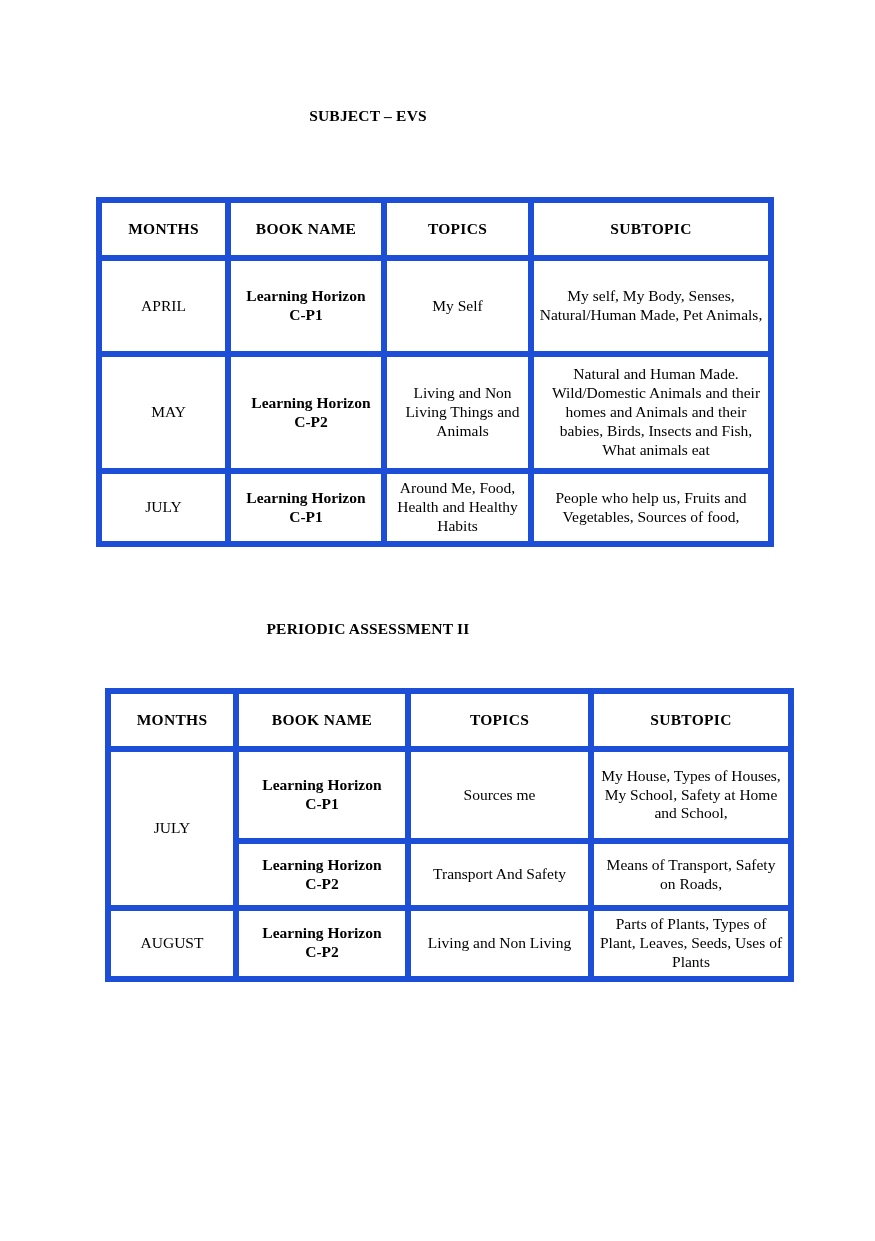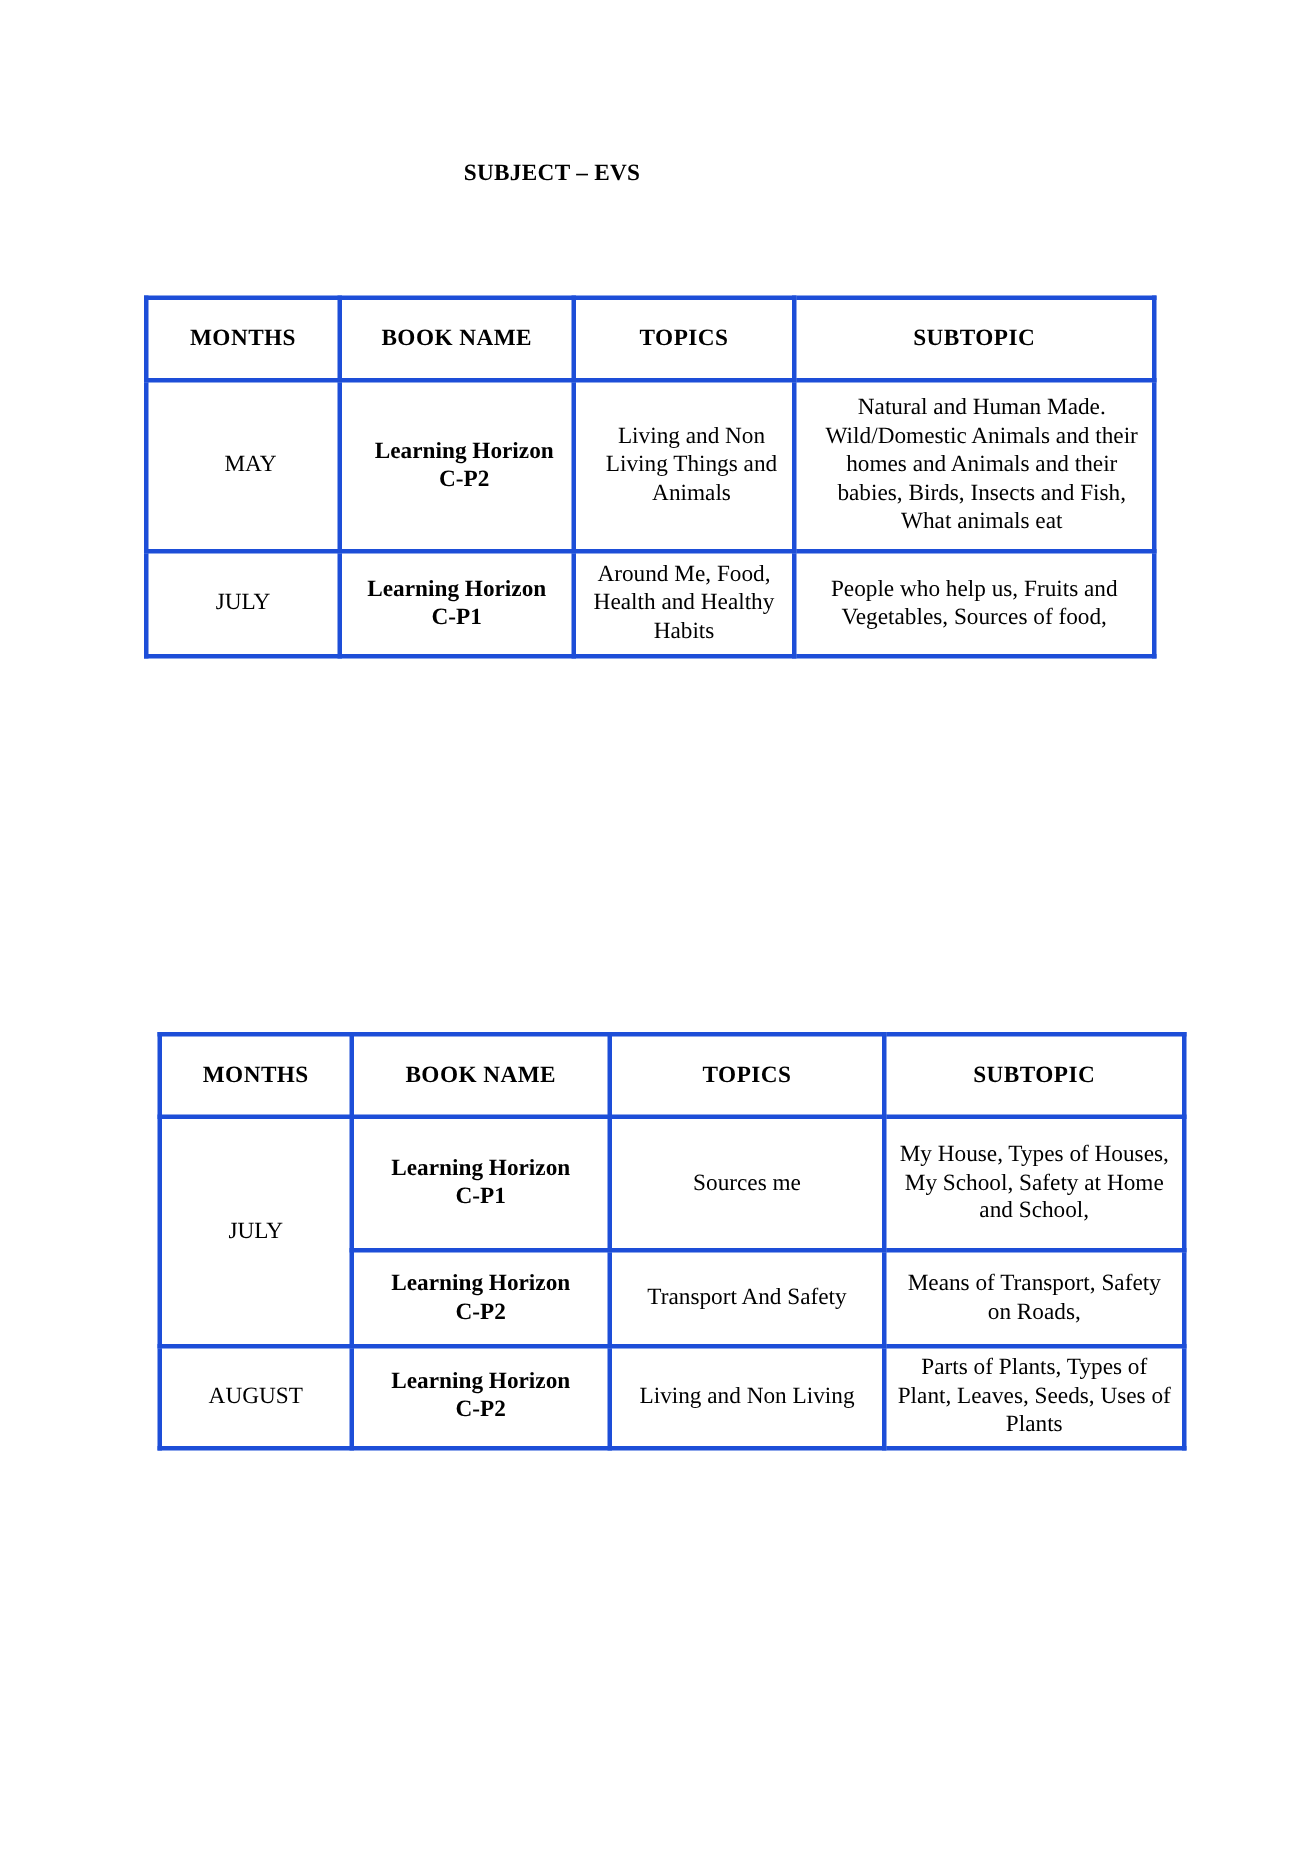--- a/index.html
+++ b/index.html
@@ -52,21 +52,21 @@
   }
 
   
   table.syllabus {
     position: absolute;
     border-collapse: collapse;
     table-layout: fixed;
     background: #fff;
   }
   table.syllabus td {
-    border: 3px solid #1d4ed8;
+    border: 6px solid #1d4ed8;
     vertical-align: middle;
     text-align: center;
     padding: 4px 5px;
     font-size: 15.5px;
     line-height: 1.22;
     color: #000;
   }
   table.syllabus td.th {
     font-weight: bold;
     font-size: 15.5px;
@@ -126,20 +126,29 @@
         <col class="c-subtopic">
     </colgroup>
     <tbody>
       <tr class="r-head">
         <td class="th">MONTHS</td>
         <td class="th">BOOK NAME</td>
         <td class="th">TOPICS</td>
         <td class="th">SUBTOPIC</td>
       </tr>
 
+      <tr class="r-april">
+        <td>APRIL</td>
+        <td class="book">
+          <span class="nowrap-line">Learning Horizon</span>
+          <span class="nowrap-line">C-P1</span>
+        </td>
+        <td>My Self</td>
+        <td>My self, My Body, Senses, Natural/Human Made, Pet Animals,</td>
+      </tr>
 
       <tr class="r-may">
         <td>MAY</td>
         <td class="book">
           <span class="nowrap-line">Learning Horizon</span>
           <span class="nowrap-line">C-P2</span>
         </td>
         <td>Living and Non Living Things and Animals</td>
         <td>Natural and Human Made. Wild/Domestic Animals and their homes and Animals and their babies, Birds, Insects and Fish, What animals eat</td>
       </tr>
@@ -149,20 +158,21 @@
         <td class="book">
           <span class="nowrap-line">Learning Horizon</span>
           <span class="nowrap-line">C-P1</span>
         </td>
         <td>Around Me, Food, Health and Healthy Habits</td>
         <td>People who help us, Fruits and Vegetables, Sources of food,</td>
       </tr>
     </tbody>
   </table>
 
+  <div class="heading heading-pa2">PERIODIC ASSESSMENT II</div>
 
   <table class="syllabus" id="table-pa2">
     <colgroup>
       <col class="c-months">
         <col class="c-book">
         <col class="c-topics">
         <col class="c-subtopic">
     </colgroup>
     <tbody>
       <tr class="r-head">

